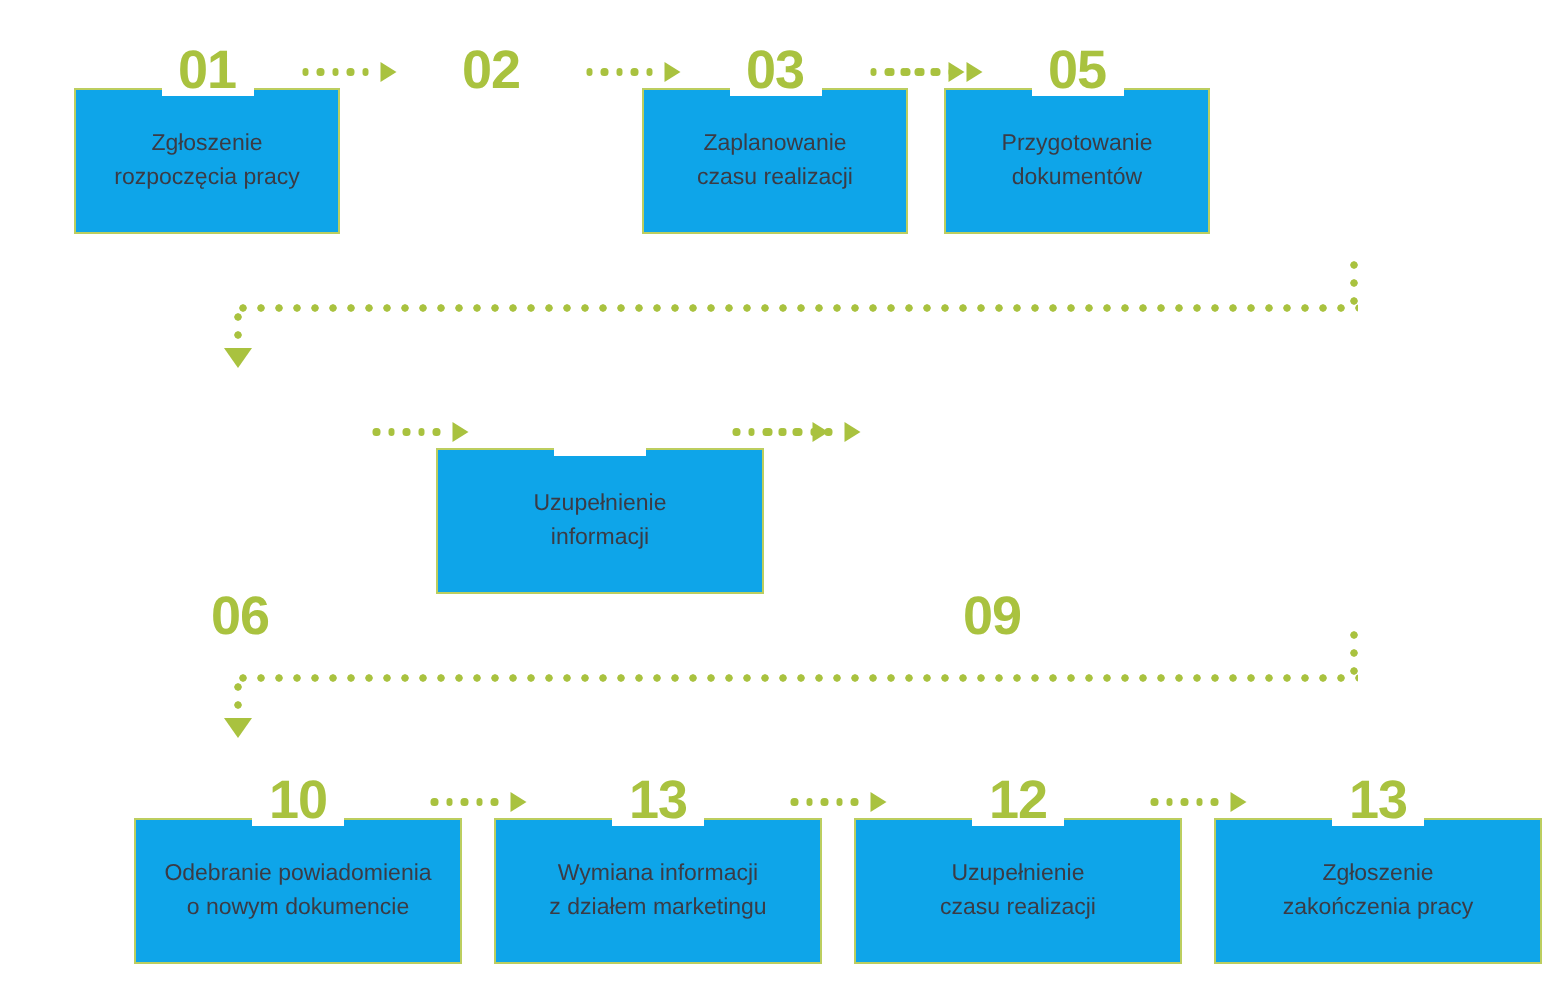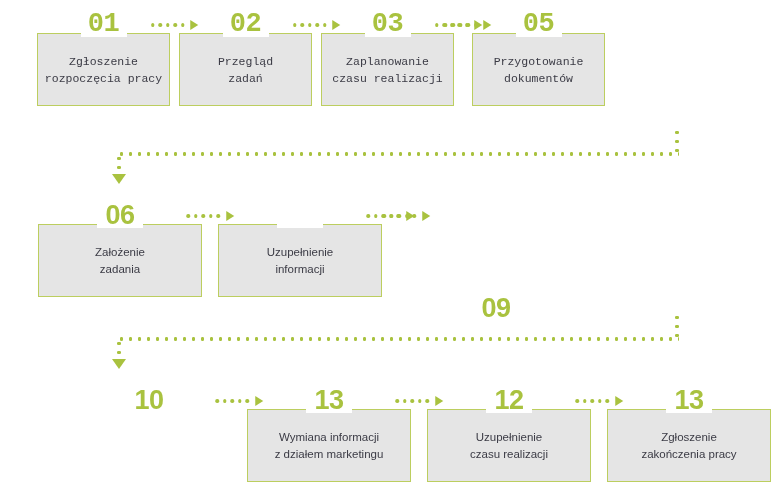--- a/index.html
+++ b/index.html
@@ -23,21 +23,21 @@
   }
 
   
   .row {
     position: absolute;
     left: 0;
     width: 776px;
     display: flex;
     align-items: flex-start;
   }
-  #row-1 { top: 13px; font-family: Liberation Mono, monospace; }
+  #row-1 { top: 24px; }
   #row-2 { top: 204px; align-items: flex-end; }
   #row-3 { top: 389px; margin-left: 29px; }
 
   
   .step {
     position: relative;
     box-sizing: border-box;
   }
 
   
@@ -56,21 +56,21 @@
     pointer-events: none;
   }
 
   
   .step-box {
     position: relative;
     margin-top: 20px;
     height: 73px;
     box-sizing: border-box;
     border: 1.4px solid #bcce5f;
-    background: #e5e5e5;
+    background: #0ea5e9;
     display: flex;
     align-items: center;
     justify-content: center;
     padding: 0 6px;
   }
   
   .step-box::before {
     content: "";
     position: absolute;
     top: -3px;
@@ -191,24 +191,20 @@
           <i></i>
           <i></i>
           <i></i>
           <i></i>
           <span class="h-arrow-head"></span>
         </div>
     </div>
 
     <div class="step" style="flex:0 0 133px">
       <div class="step-num">02</div>
-      <div class="step-box">
-        <div class="step-label">Przegląd
-zadań</div>
-      </div>
     </div>
 
     <div class="h-arrow" style="flex:0 0 9px">
       <div class="h-arrow-inner">
           <i></i>
           <i></i>
           <i></i>
           <i></i>
           <i></i>
           <span class="h-arrow-head"></span>
@@ -262,24 +258,20 @@
     <div class="conn-v-left" style="left:117px; top:26px; height:22px;"></div>
     <div class="conn-head" style="left:112px; top:46px;"></div>
   </div>
 
   <div class="row" id="row-2">
 
     <div style="flex:0 0 38px"></div>
 
     <div class="step" style="flex:0 0 164px">
       <div class="step-num">06</div>
-      <div class="step-box">
-        <div class="step-label">Założenie
-zadania</div>
-      </div>
     </div>
 
     <div class="h-arrow" style="flex:0 0 16px">
       <div class="h-arrow-inner">
           <i></i>
           <i></i>
           <i></i>
           <i></i>
           <i></i>
           <span class="h-arrow-head"></span>
@@ -328,20 +320,24 @@
     <div class="conn-v-left" style="left:117px; top:26px; height:22px;"></div>
     <div class="conn-head" style="left:112px; top:46px;"></div>
   </div>
 
   <div class="row" id="row-3">
 
     <div style="flex:0 0 38px"></div>
 
     <div class="step" style="flex:0 0 164px">
       <div class="step-num">10</div>
+      <div class="step-box">
+        <div class="step-label">Odebranie powiadomienia
+o nowym dokumencie</div>
+      </div>
     </div>
 
     <div class="h-arrow" style="flex:0 0 16px">
       <div class="h-arrow-inner">
           <i></i>
           <i></i>
           <i></i>
           <i></i>
           <i></i>
           <span class="h-arrow-head"></span>

